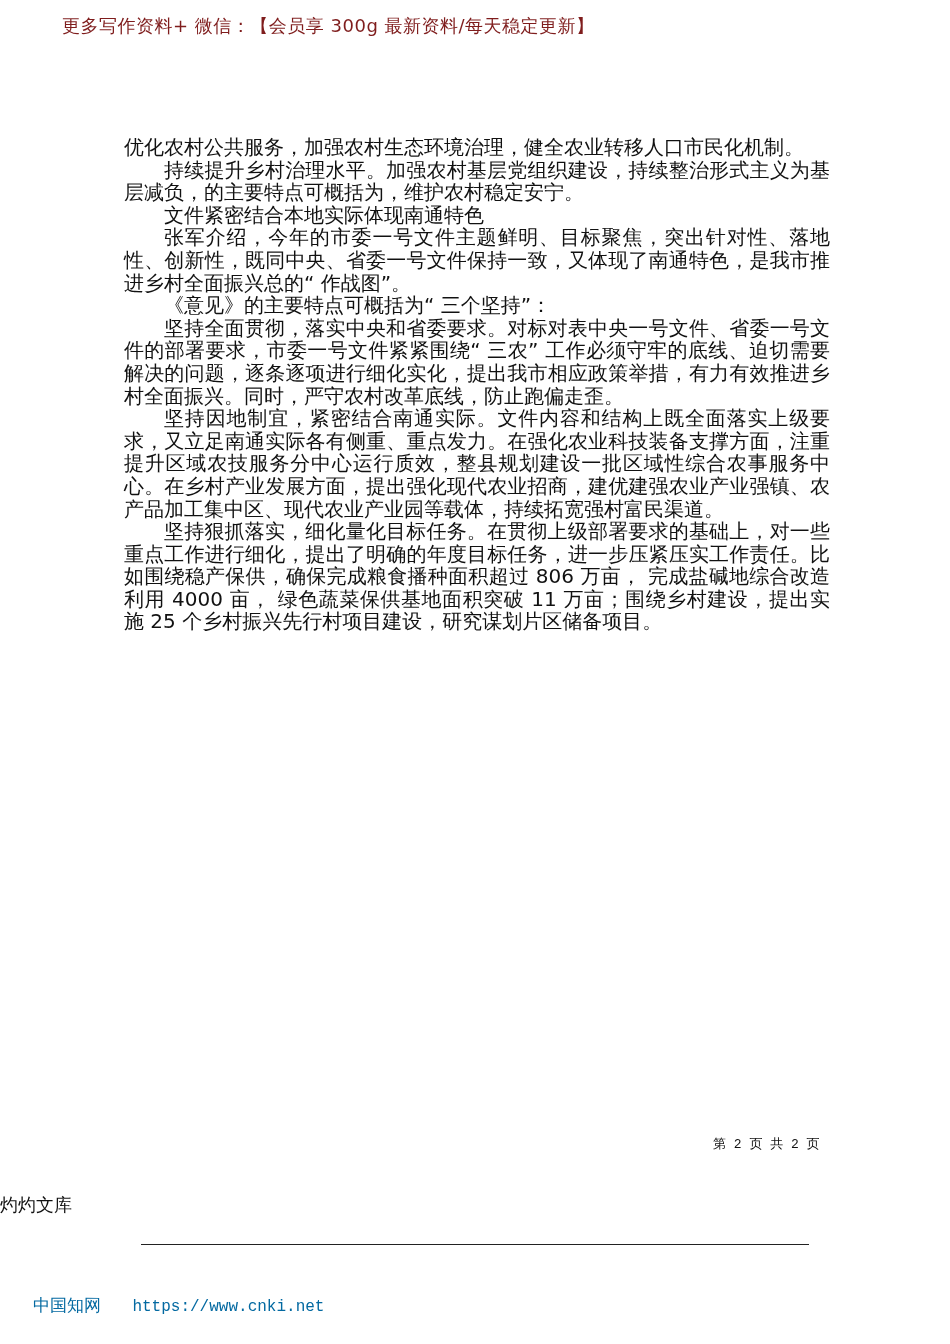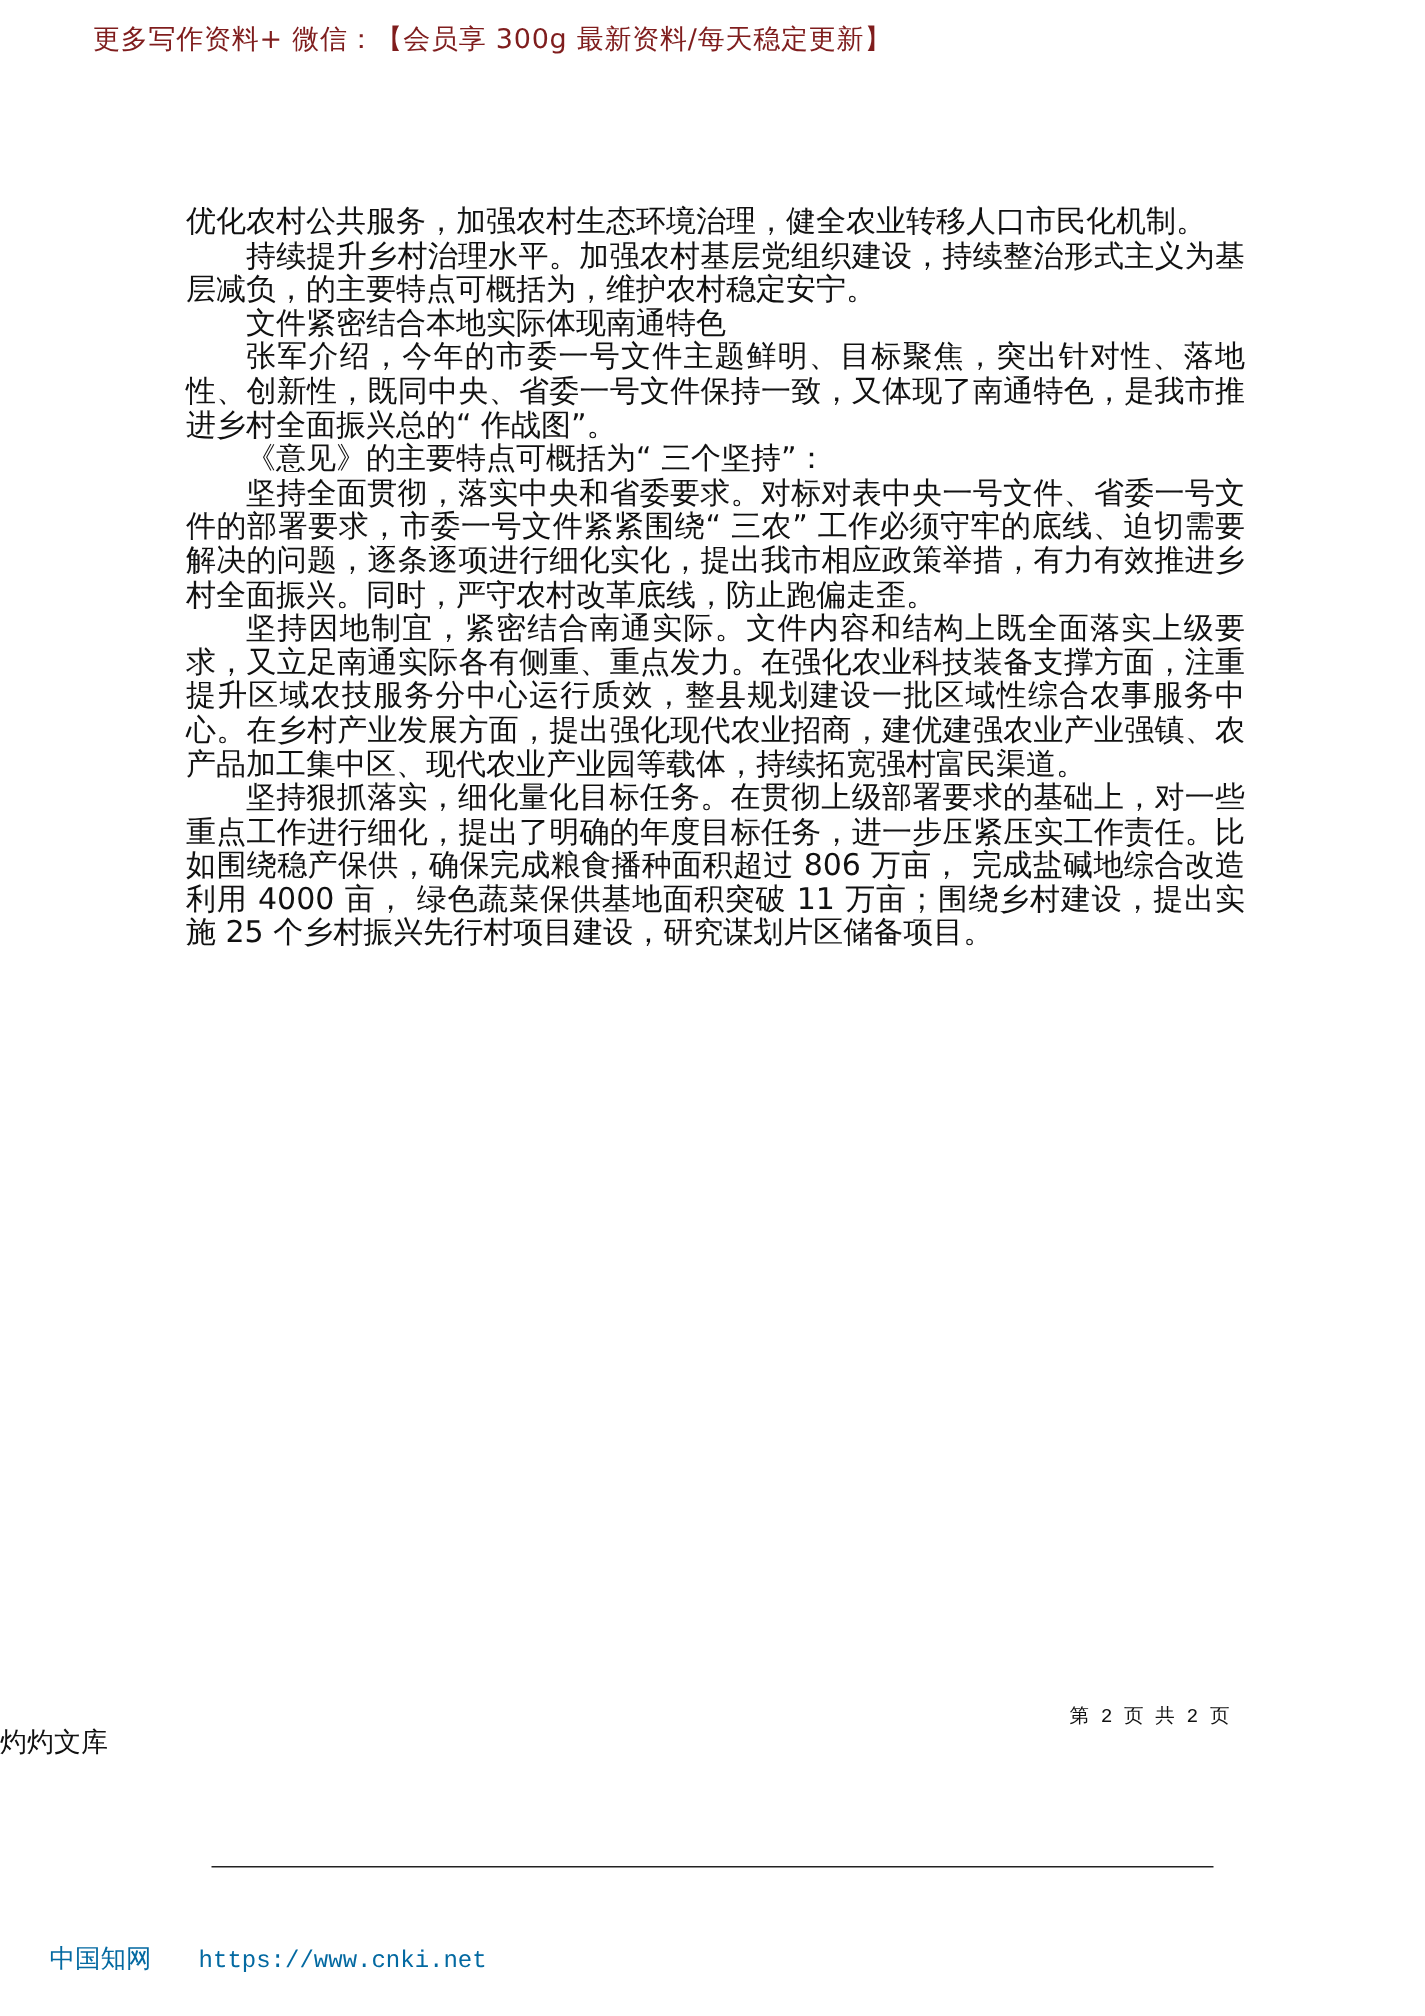--- a/index.html
+++ b/index.html
@@ -2,21 +2,21 @@
 <html><head>
 <meta charset="utf-8">
 <style>
   html, body { margin: 0; padding: 0; background: #ffffff; }
   body { width: 950px; height: 1344px; position: relative; overflow: hidden; font-family: "DejaVu Sans", "Liberation Sans", sans-serif; color: #111; }
   .banner { position: absolute; left: 62px; top: 14px; font-size: 18px; color: #7f1d1d; letter-spacing: 0.5px; white-space: nowrap; }
   .content { position: absolute; left: 124px; top: 92px; width: 706px; font-size: 20px; line-height: 22.6px; text-align: justify; margin-top: 44px; }
   .content p { margin: 0; }
   .content p.indent { text-indent: 2em; }
   .pageno { position: absolute; left: 713px; top: 1135px; font-size: 13px; font-family: Liberation Mono, monospace; text-align: center; }
-  .brand { position: absolute; left: 0; top: 1149px; font-size: 18px; }
+  .brand { position: absolute; left: 0; top: 1193px; font-size: 18px; }
   .rule { position: absolute; left: 141px; top: 1244px; width: 668px; height: 0; border-top: 1px solid #222; }
   .cnki { position: absolute; left: 33px; top: 1294px; font-size: 17px; color: #0369a1; font-family: "DejaVu Serif", "Liberation Serif", serif; }
   .cnki .name { margin-right: 26px; }
   .cnki .url { font-family: "Liberation Mono", "DejaVu Sans Mono", monospace; font-size: 16px; }
 </style>
 </head>
 <body>
 
 <div class="banner">更多写作资料+ 微信：【会员享 300g 最新资料/每天稳定更新】</div>
 

